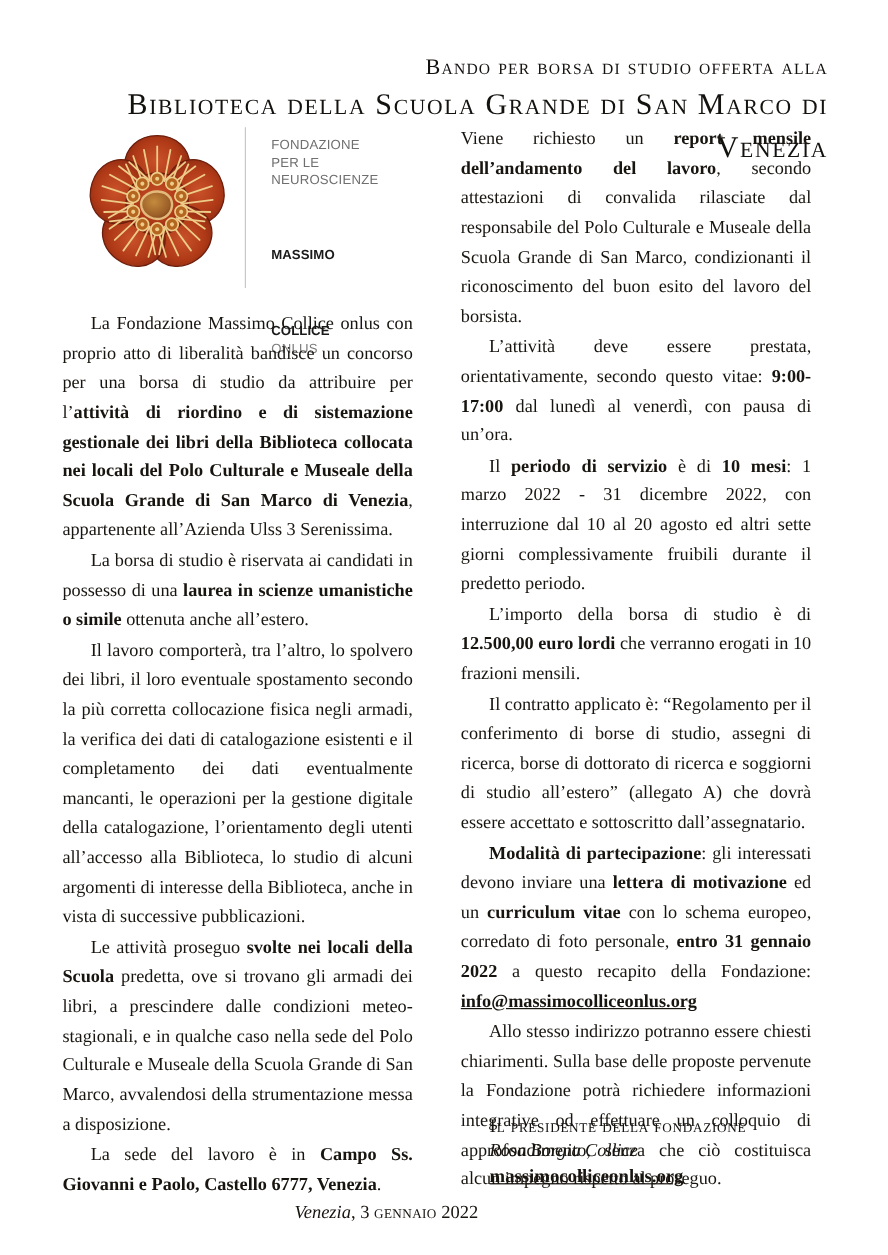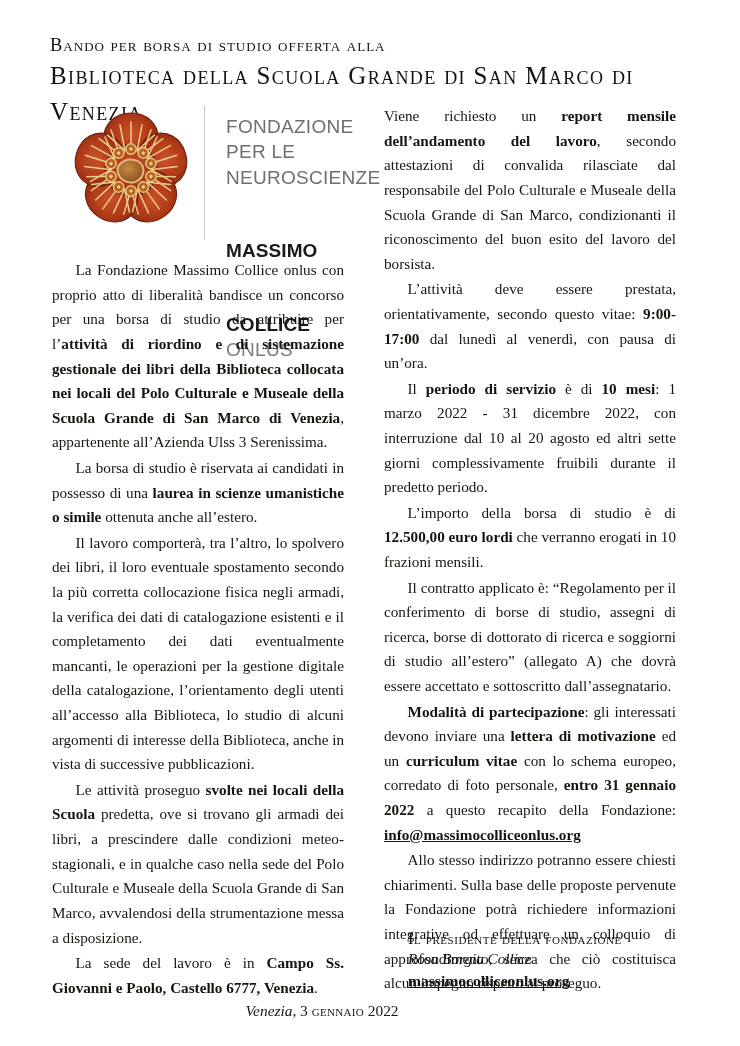--- a/index.html
+++ b/index.html
@@ -20,23 +20,23 @@
     position: relative;
     width: 740px;
     height: 1046px;
     box-sizing: border-box;
   }
 
   
   .title-block {
     position: absolute;
     left: 50px;
-    top: 32px;
+    top: 44px;
     width: 640px;
-    text-align: left;
+    text-align: right;
   }
   .title-line {
     font-variant: small-caps;
     font-weight: 400;
     letter-spacing: 0.055em;
     color: #14120f;
     line-height: 1.42;
   }
   .title-line-1 { font-size: 18.5px; }
   .title-line-2 { font-size: 25px; }
@@ -67,21 +67,21 @@
   .logo-text {
     position: absolute;
     left: 160px;
     top: 10px;
     width: 150px;
     font-family: "Liberation Sans", "DejaVu Sans", sans-serif;
     line-height: 1.34;
   }
   .logo-text .lt {
     display: block;
-    font-size: 19px;
+    font-size: 11px;
     letter-spacing: 0.015em;
     color: #6f6f6f;
     white-space: nowrap;
   }
   .logo-text .lt.strong {
     color: #1a1a1a;
     font-weight: bold;
     letter-spacing: 0.005em;
     margin-top: 48px;
   }

